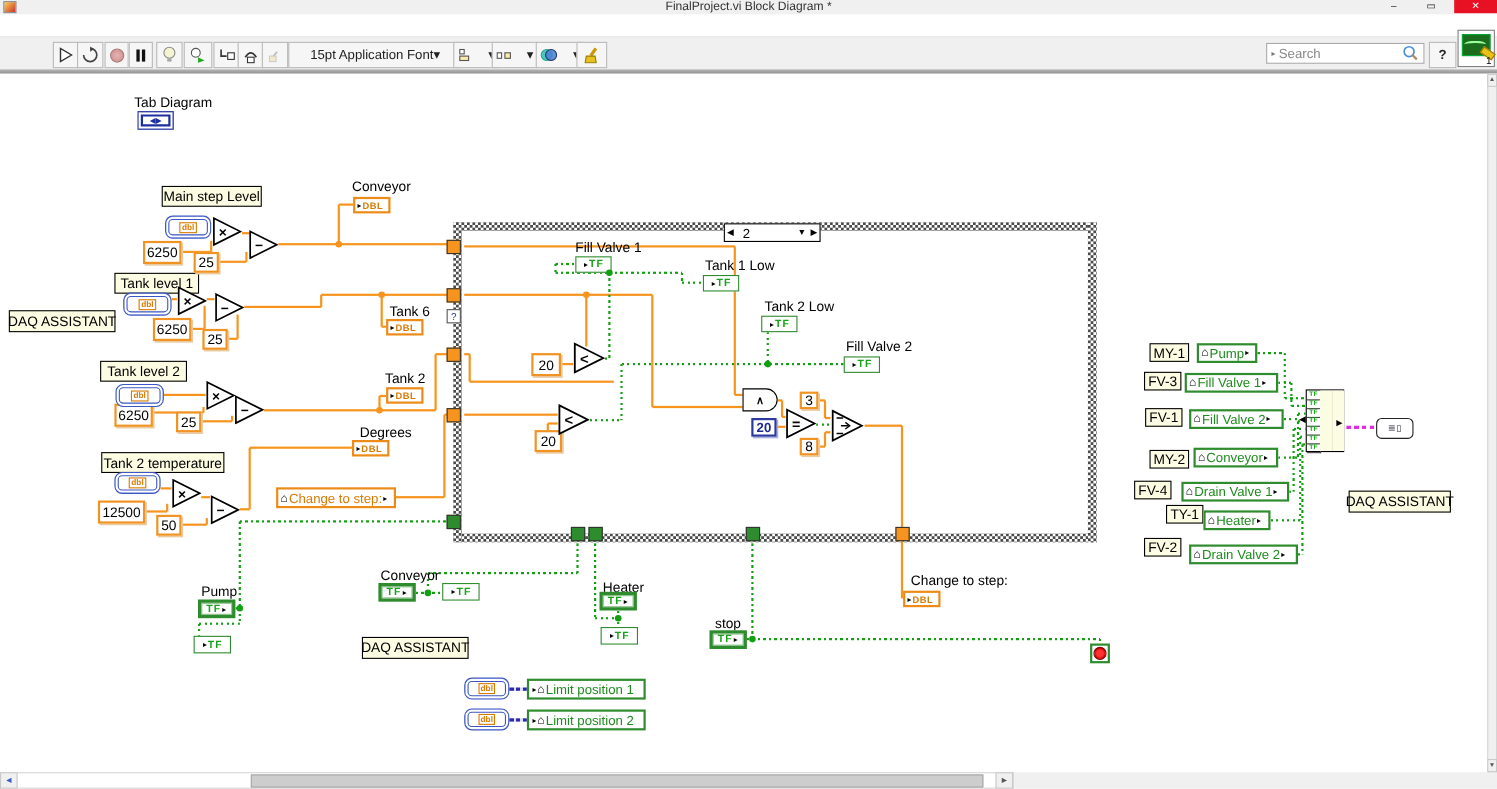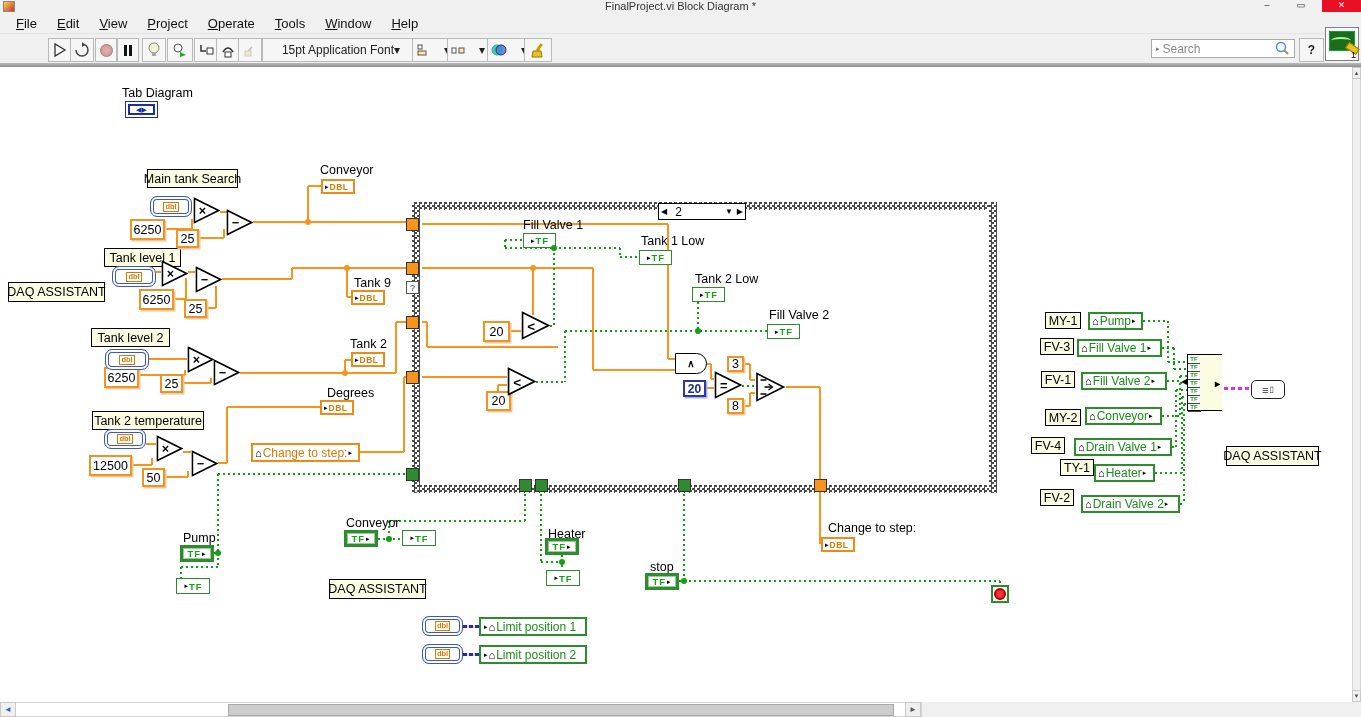--- a/index.html
+++ b/index.html
@@ -85,30 +85,20 @@
 <div id="stage">
 
   <div class="abs" id="titlebar">
     <div class="abs" id="appicon"></div>
     <div class="abs" id="title">FinalProject.vi Block Diagram *</div>
     <div class="abs winbtn" id="btn-min">–</div>
     <div class="abs winbtn" id="btn-max">▭</div>
     <div class="abs winbtn" id="btn-close">✕</div>
   </div>
 
-  <div class="abs" id="menubar">
-      <span class="mi"><u>F</u>ile</span>
-      <span class="mi"><u>E</u>dit</span>
-      <span class="mi"><u>V</u>iew</span>
-      <span class="mi"><u>P</u>roject</span>
-      <span class="mi"><u>O</u>perate</span>
-      <span class="mi"><u>T</u>ools</span>
-      <span class="mi"><u>W</u>indow</span>
-      <span class="mi"><u>H</u>elp</span>
-    </div>
 
   <div class="abs" id="toolbar">
     <div class="tb" style="left:48px;width:22px;">
       <svg width="16" height="16">
           <path d="M3,2 L3,14 L13,8 Z" fill="#fff" stroke="#333" stroke-width="1.3"></path>
         </svg>
       </div>
     <div class="tb" style="left:70px;width:22px;">
       <svg width="16" height="16">
           <path d="M8,2 A6,6 0 1 1 2,8" fill="none" stroke="#444" stroke-width="1.5"></path>
@@ -220,35 +210,35 @@
   <div class="abs" id="hthumb"></div>
   <div class="abs" style="left:922px;top:702px;width:439px;height:15px;background:#f0f0f0;"></div>
   <div class="abs sb" style="left:1352px;top:67px;width:9px;height:635px;"></div>
   <div class="abs sbarrow" style="left:1352px;top:67px;width:9px;height:12px;font-size:6px;">▲</div>
   <div class="abs sbarrow" style="left:1352px;top:690px;width:9px;height:12px;font-size:6px;">▼</div>
 <div class="abs plabel" style="left: 122px; top: 86px; width: 70px; height: 14px; z-index: 4;">Tab Diagram</div>
     <div class="abs tab" style="left: 125px; top: 101px; width: 33px; height: 17px; z-index: 4;">
       <span class="tabg">◀▶</span>
     </div>
     <div class="abs flabel" style="left: 8px; top: 282px; width: 97px; height: 20px; z-index: 4;">DAQ ASSISTANT</div>
-    <div class="abs flabel" style="left: 147px; top: 169px; width: 91px; height: 19px; z-index: 4;">Main tank Search</div>
+    <div class="abs flabel" style="left: 147px; top: 169px; width: 91px; height: 19px; z-index: 4;">Main step Level</div>
     <div class="abs flabel" style="left: 104px; top: 248px; width: 77px; height: 19px; z-index: 4;">Tank level 1</div>
     <div class="abs flabel" style="left: 91px; top: 328px; width: 79px; height: 19px; z-index: 4;">Tank level 2</div>
     <div class="abs flabel" style="left: 92px; top: 411px; width: 112px; height: 19px; z-index: 4;">Tank 2 temperature</div>
     <div class="abs flabel" style="left: 329px; top: 579px; width: 97px; height: 20px; z-index: 4;">DAQ ASSISTANT</div>
     <div class="abs flabel" style="left: 1226px; top: 446px; width: 93px; height: 20px; z-index: 4;">DAQ ASSISTANT</div>
     <div class="abs flabel" style="left: 1045px; top: 312px; width: 36px; height: 17px; z-index: 4;">MY-1</div>
     <div class="abs flabel" style="left: 1040px; top: 338px; width: 34px; height: 17px; z-index: 4;">FV-3</div>
     <div class="abs flabel" style="left: 1041px; top: 371px; width: 34px; height: 17px; z-index: 4;">FV-1</div>
     <div class="abs flabel" style="left: 1045px; top: 409px; width: 36px; height: 17px; z-index: 4;">MY-2</div>
     <div class="abs flabel" style="left: 1031px; top: 437px; width: 34px; height: 17px; z-index: 4;">FV-4</div>
     <div class="abs flabel" style="left: 1060px; top: 459px; width: 34px; height: 17px; z-index: 4;">TY-1</div>
     <div class="abs flabel" style="left: 1040px; top: 489px; width: 34px; height: 17px; z-index: 4;">FV-2</div>
     <div class="abs plabel" style="left: 320px; top: 163px; width: 55px; height: 14px; z-index: 4;">Conveyor</div>
-    <div class="abs plabel" style="left: 354px; top: 276px; width: 40px; height: 14px; z-index: 4;">Tank 9</div>
+    <div class="abs plabel" style="left: 354px; top: 276px; width: 40px; height: 14px; z-index: 4;">Tank 6</div>
     <div class="abs plabel" style="left: 350px; top: 337px; width: 40px; height: 14px; z-index: 4;">Tank 2</div>
     <div class="abs plabel" style="left: 327px; top: 386px; width: 48px; height: 14px; z-index: 4;">Degrees</div>
     <div class="abs plabel" style="left: 523px; top: 218px; width: 60px; height: 14px; z-index: 4;">Fill Valve 1</div>
     <div class="abs plabel" style="left: 641px; top: 234px; width: 62px; height: 14px; z-index: 4;">Tank 1 Low</div>
     <div class="abs plabel" style="left: 695px; top: 272px; width: 64px; height: 14px; z-index: 4;">Tank 2 Low</div>
     <div class="abs plabel" style="left: 769px; top: 308px; width: 60px; height: 14px; z-index: 4;">Fill Valve 2</div>
     <div class="abs plabel" style="left: 183px; top: 531px; width: 34px; height: 14px; z-index: 4;">Pump</div>
     <div class="abs plabel" style="left: 346px; top: 516px; width: 56px; height: 14px; z-index: 4;">Conveyor</div>
     <div class="abs plabel" style="left: 548px; top: 527px; width: 40px; height: 14px; z-index: 4;">Heater</div>
     <div class="abs plabel" style="left: 650px; top: 560px; width: 26px; height: 14px; z-index: 4;">stop</div>

